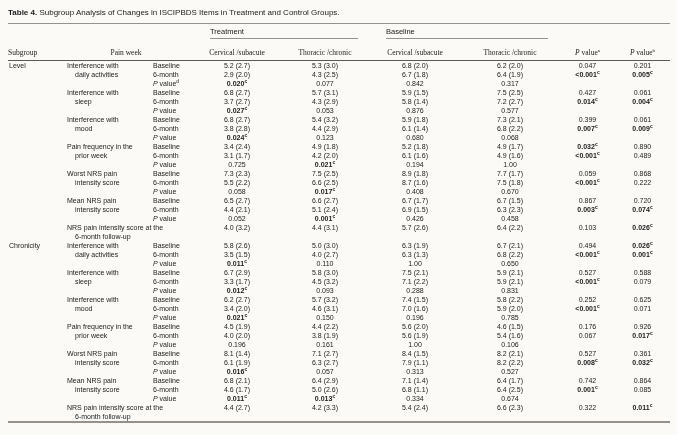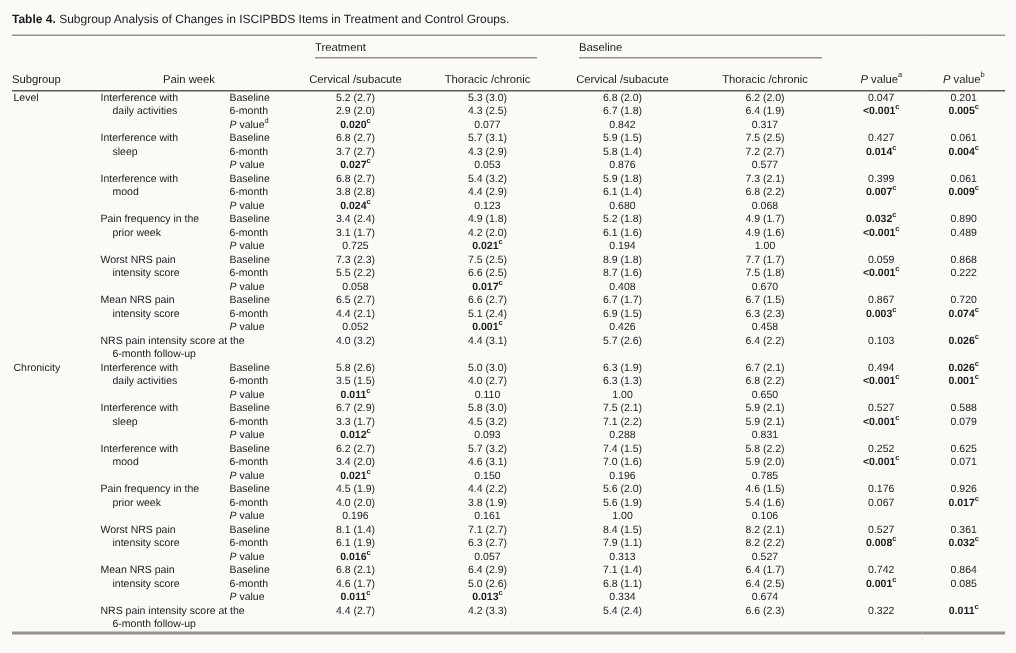--- a/index.html
+++ b/index.html
@@ -30,20 +30,21 @@
     padding-bottom:2px;
     margin:0 12px 0 16px;
   }
   
   tr.colhead-row td {
     font-size:7.5px;
     height:18px;
     padding-bottom:3px;
     border-bottom:1.2px solid #5e5a53;
     white-space:nowrap;
+    font-family:Liberation Serif, serif;
   }
   
   tbody td {
     font-size:7px;
     height:9px;
     line-height:9px;
     white-space:nowrap;
     vertical-align:middle;
   }
   .c { text-align:center; }

